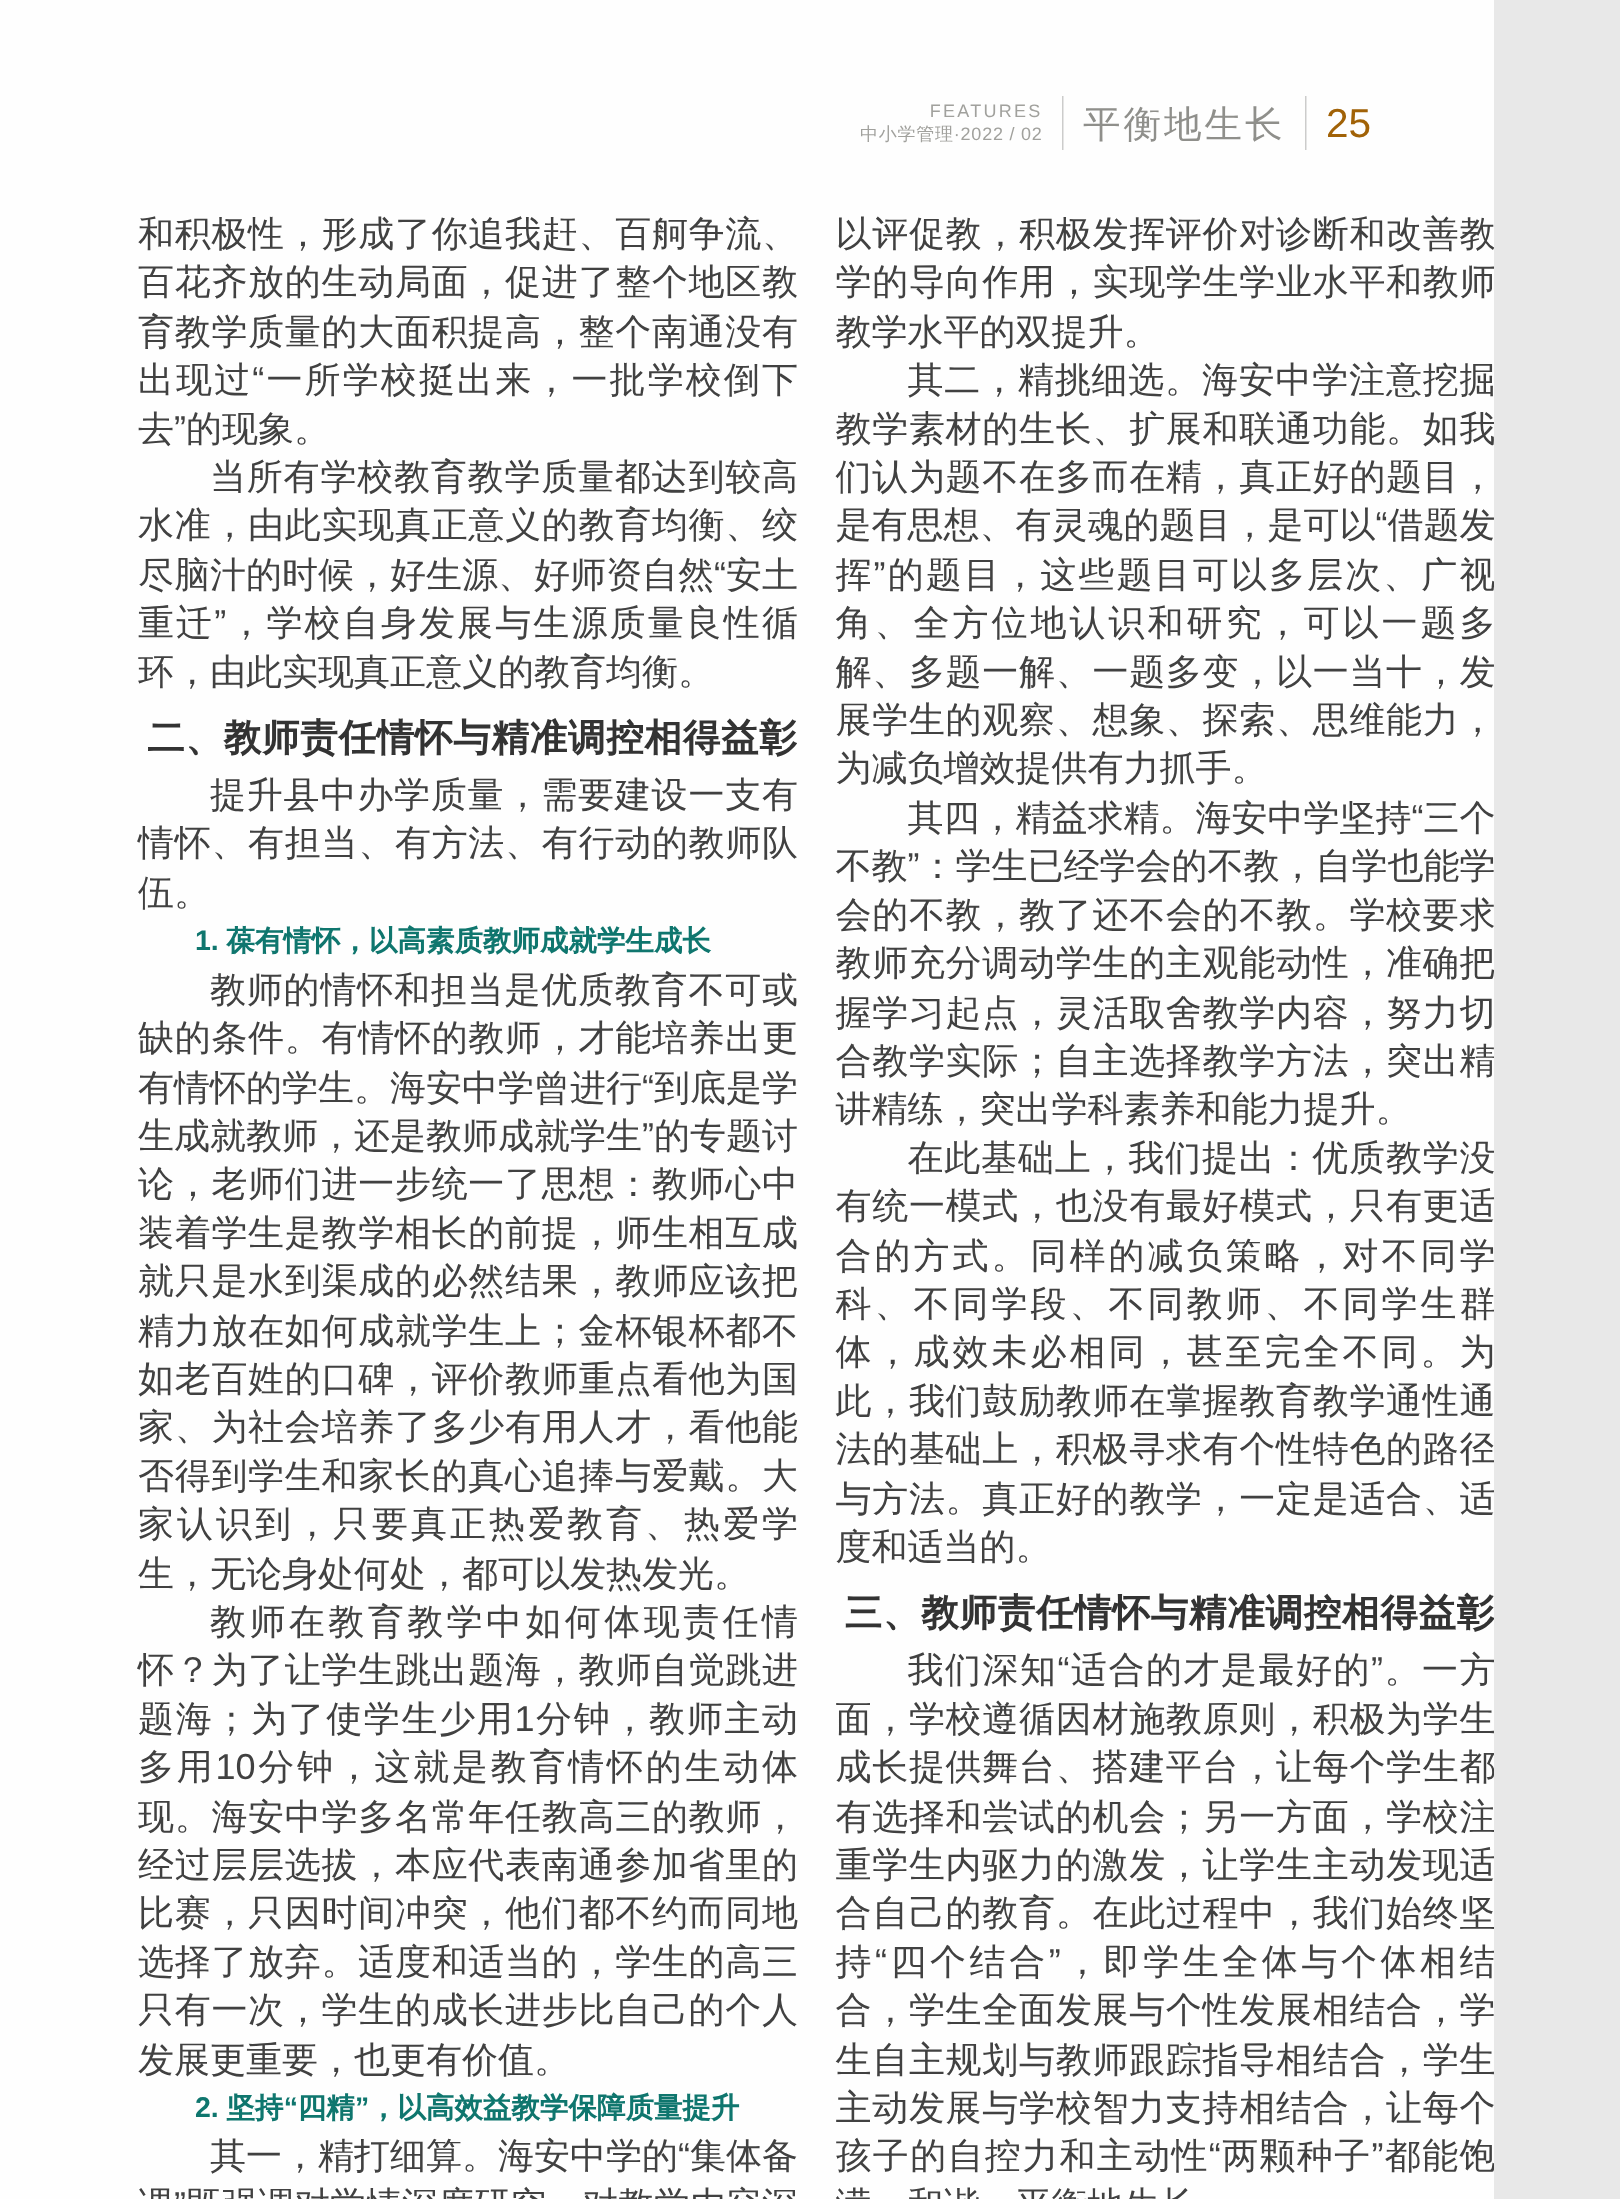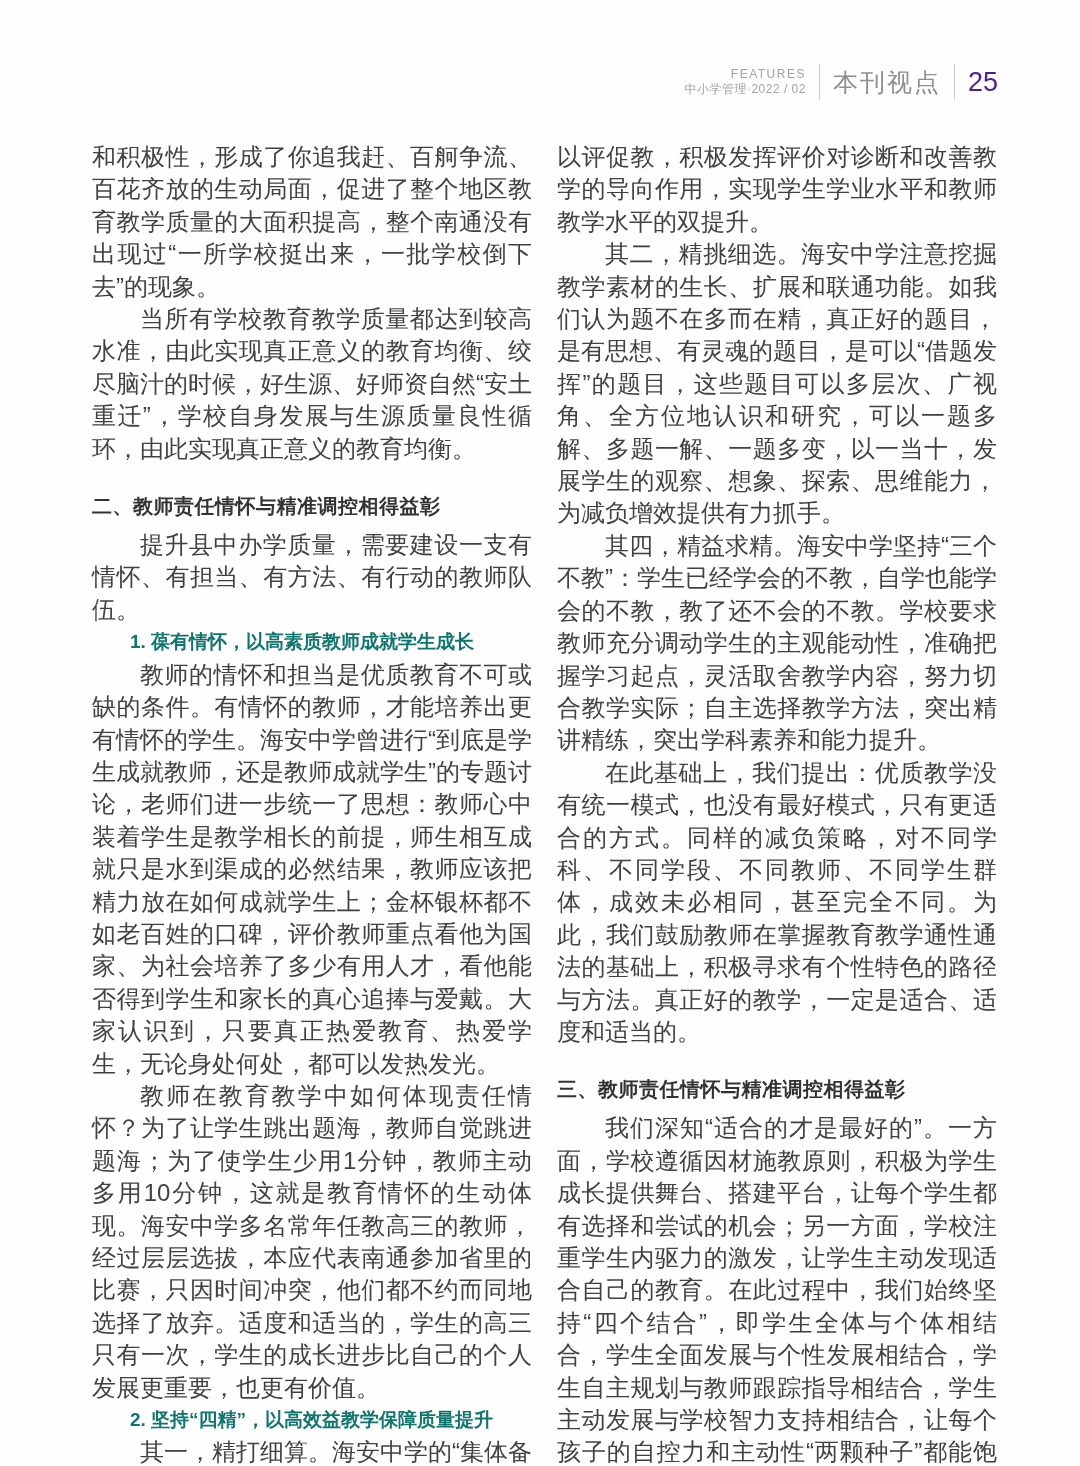--- a/index.html
+++ b/index.html
@@ -2,21 +2,21 @@
 <html><head>
 <meta charset="utf-8">
 <style>
   html, body {
     margin: 0;
     padding: 0;
     background: #e8e8e8;
   }
   .page {
     position: relative;
-    width: 1080px;
+    width: 996px;
     height: 1466px;
     background: #fefefe;
     overflow: hidden;
     font-family: "Liberation Sans", sans-serif;
   }
   
   .header {
     position: absolute;
     top: 64px;
     right: 82px;
@@ -40,21 +40,21 @@
     margin: 0 13px;
   }
   .section-title {
     font-size: 25px;
     color: #8f8f8b;
     letter-spacing: 2px;
     font-weight: 500;
   }
   .page-number {
     font-size: 27px;
-    color: #4c1d95;
+    color: #a16207;
     font-weight: 400;
   }
   
   .col {
     position: absolute;
     top: 141px;
     width: 440px;
   }
   .col-left  { left: 92px; }
   .col-right { left: 557px; }
@@ -64,26 +64,27 @@
     font-size: 24px;
     line-height: 32.4px;
     color: #414141;
     text-align: justify;
     text-justify: inter-ideograph;
     text-indent: 2em;
     word-break: break-all;
   }
   .para.no-indent { text-indent: 0; }
   .h2 {
-    font-size: 20px;
+    font-size: 25px;
     font-weight: bold;
     color: #333333;
     line-height: 30px;
-    margin: 26px 0 8px 0;
+    margin: 12px 0 8px 0;
     letter-spacing: 0.5px;
+    text-align: right;
   }
   .h3 {
     font-size: 19px;
     font-weight: bold;
     color: #0f766e;
     line-height: 32.4px;
     margin: 0;
     text-indent: 2em;
   }
   .lead {
@@ -93,21 +94,21 @@
 <body>
 
 <div class="page">
 
   <div class="header">
     <div class="journal-info">
       <div class="features">FEATURES</div>
       <div>中小学管理·2022 / 02</div>
     </div>
     <div class="header-divider"></div>
-    <div class="section-title">本刊视点</div>
+    <div class="section-title">平衡地生长</div>
     <div class="header-divider"></div>
     <div class="page-number">25</div>
   </div>
 
   <div class="col col-left">
       <p class="para no-indent">和积极性，形成了你追我赶、百舸争流、百花齐放的生动局面，促进了整个地区教育教学质量的大面积提高，整个南通没有出现过“一所学校挺出来，一批学校倒下去”的现象。</p>
       <p class="para">当所有学校教育教学质量都达到较高水准，由此实现真正意义的教育均衡、绞尽脑汁的时候，好生源、好师资自然“安土重迁”，学校自身发展与生源质量良性循环，由此实现真正意义的教育均衡。</p>
       <div class="h2">二、教师责任情怀与精准调控相得益彰</div>
       <p class="para">提升县中办学质量，需要建设一支有情怀、有担当、有方法、有行动的教师队伍。</p>
       <div class="h3">1. 葆有情怀，以高素质教师成就学生成长</div>

